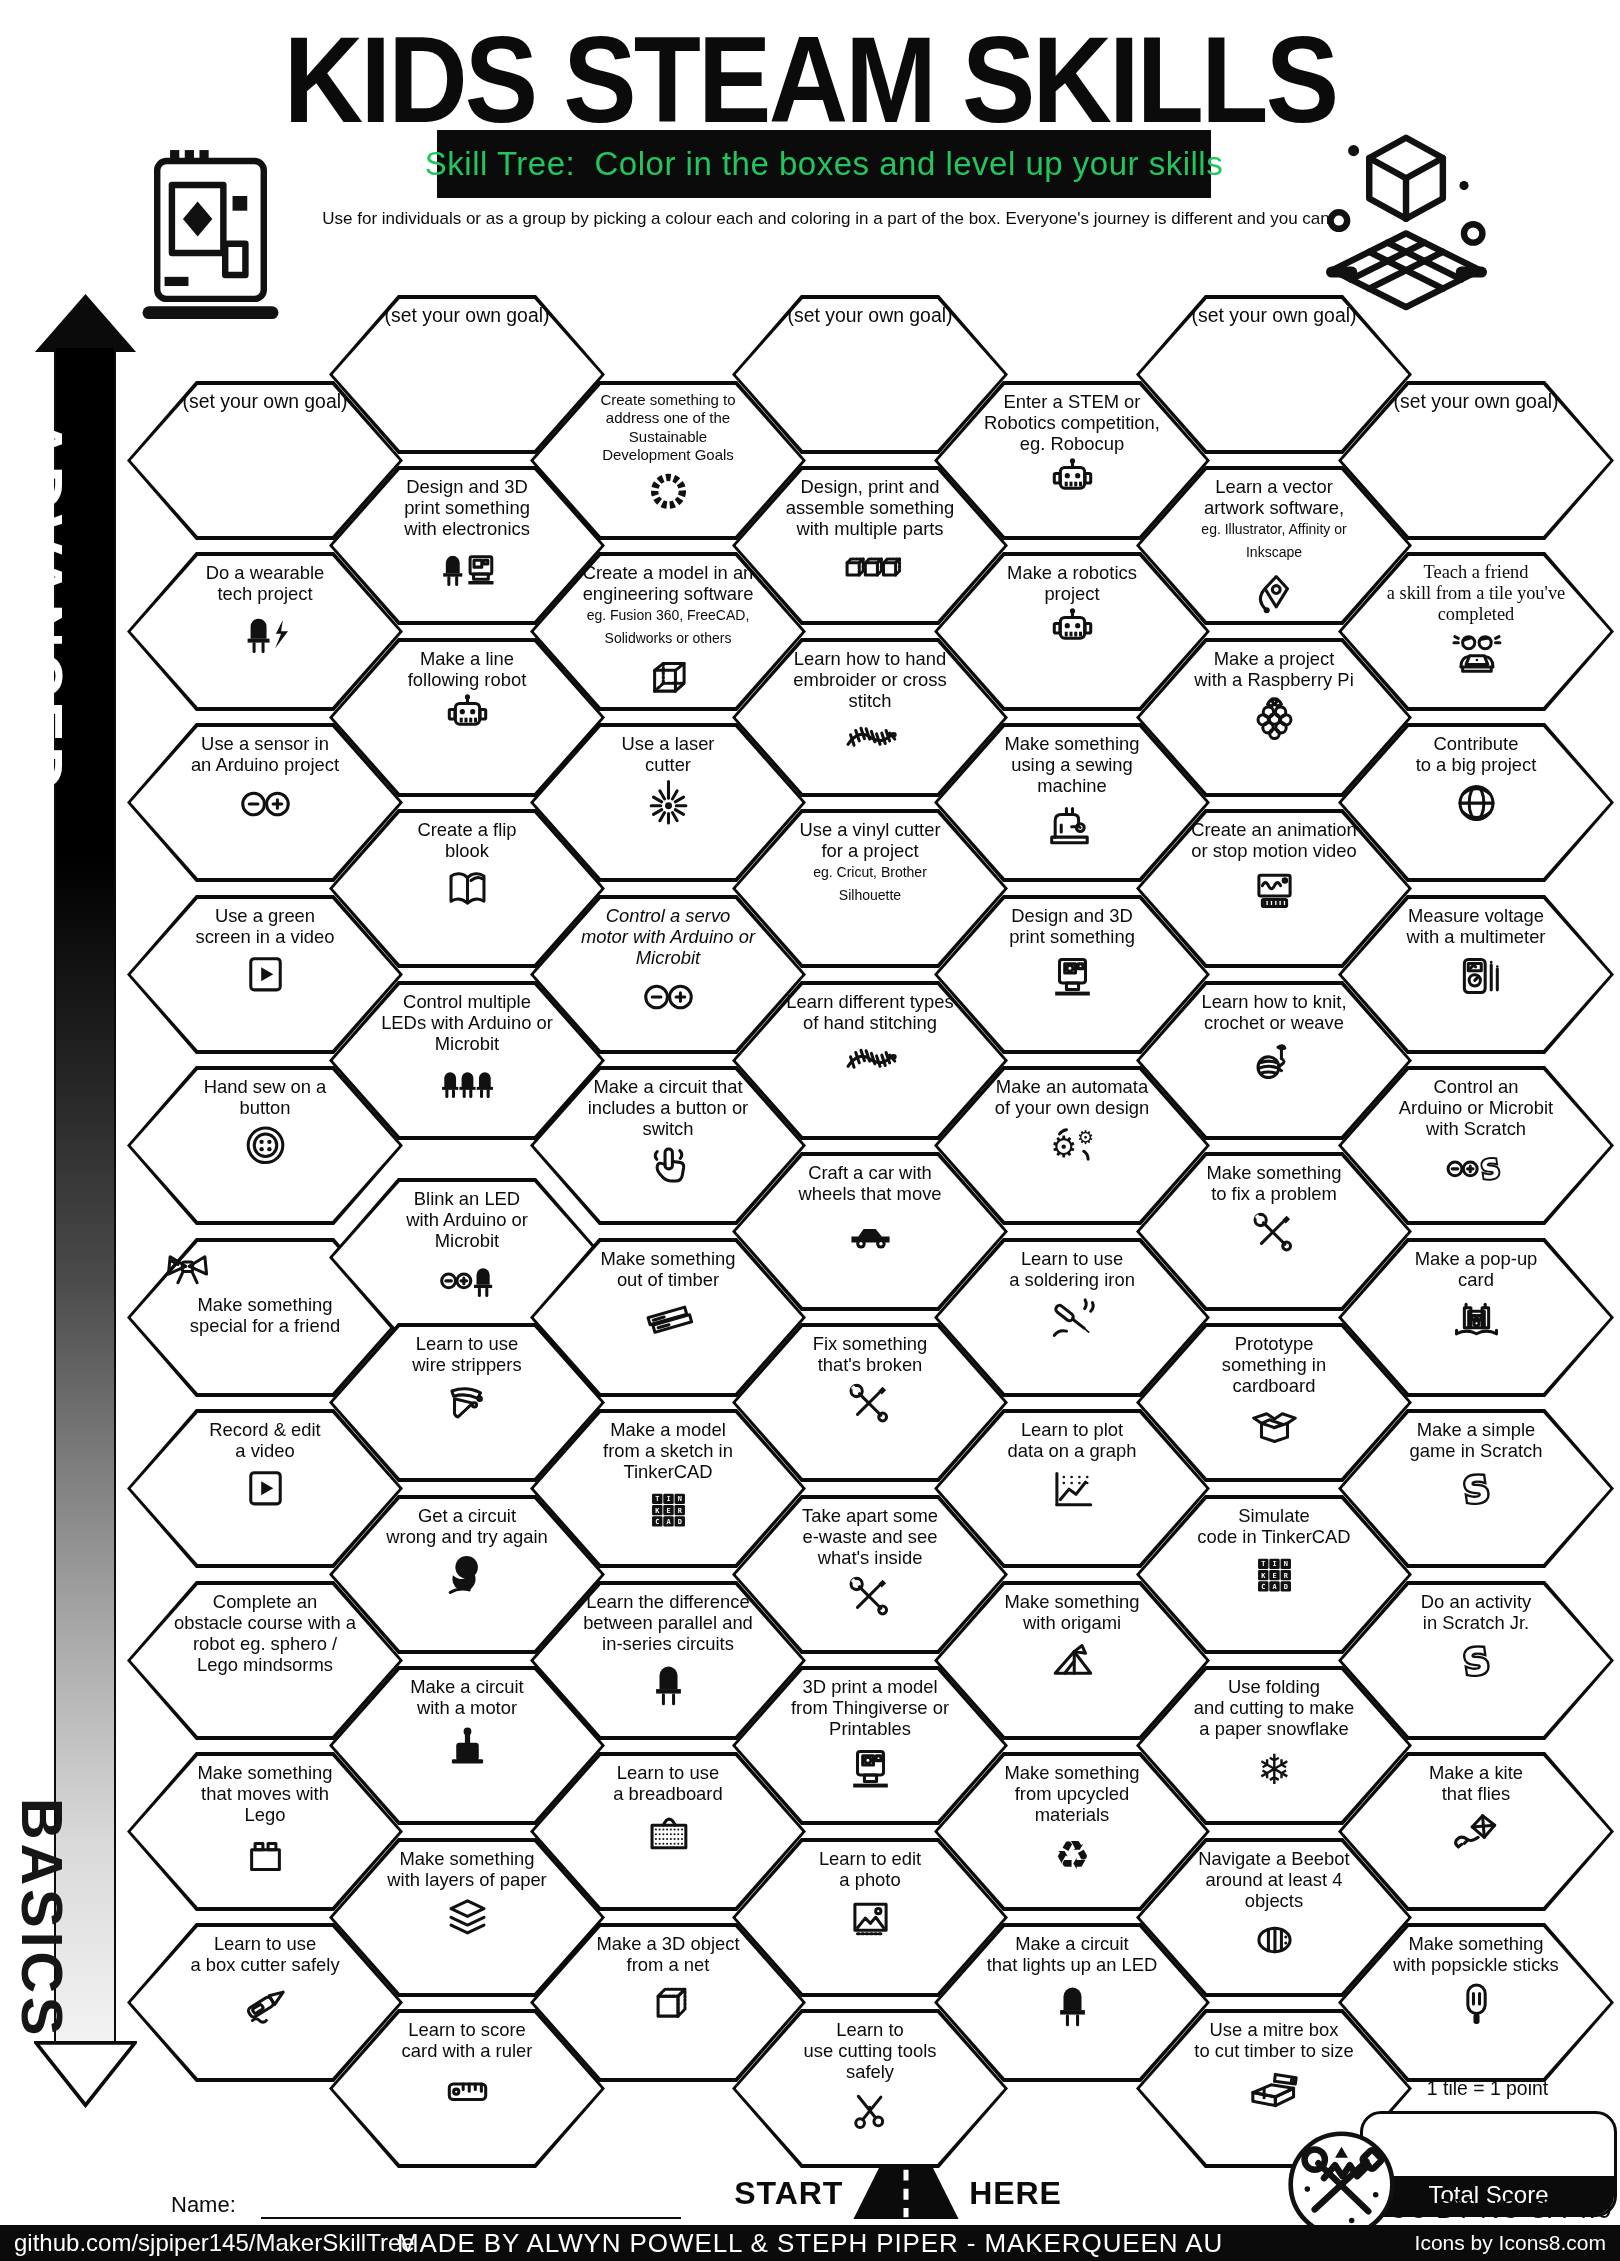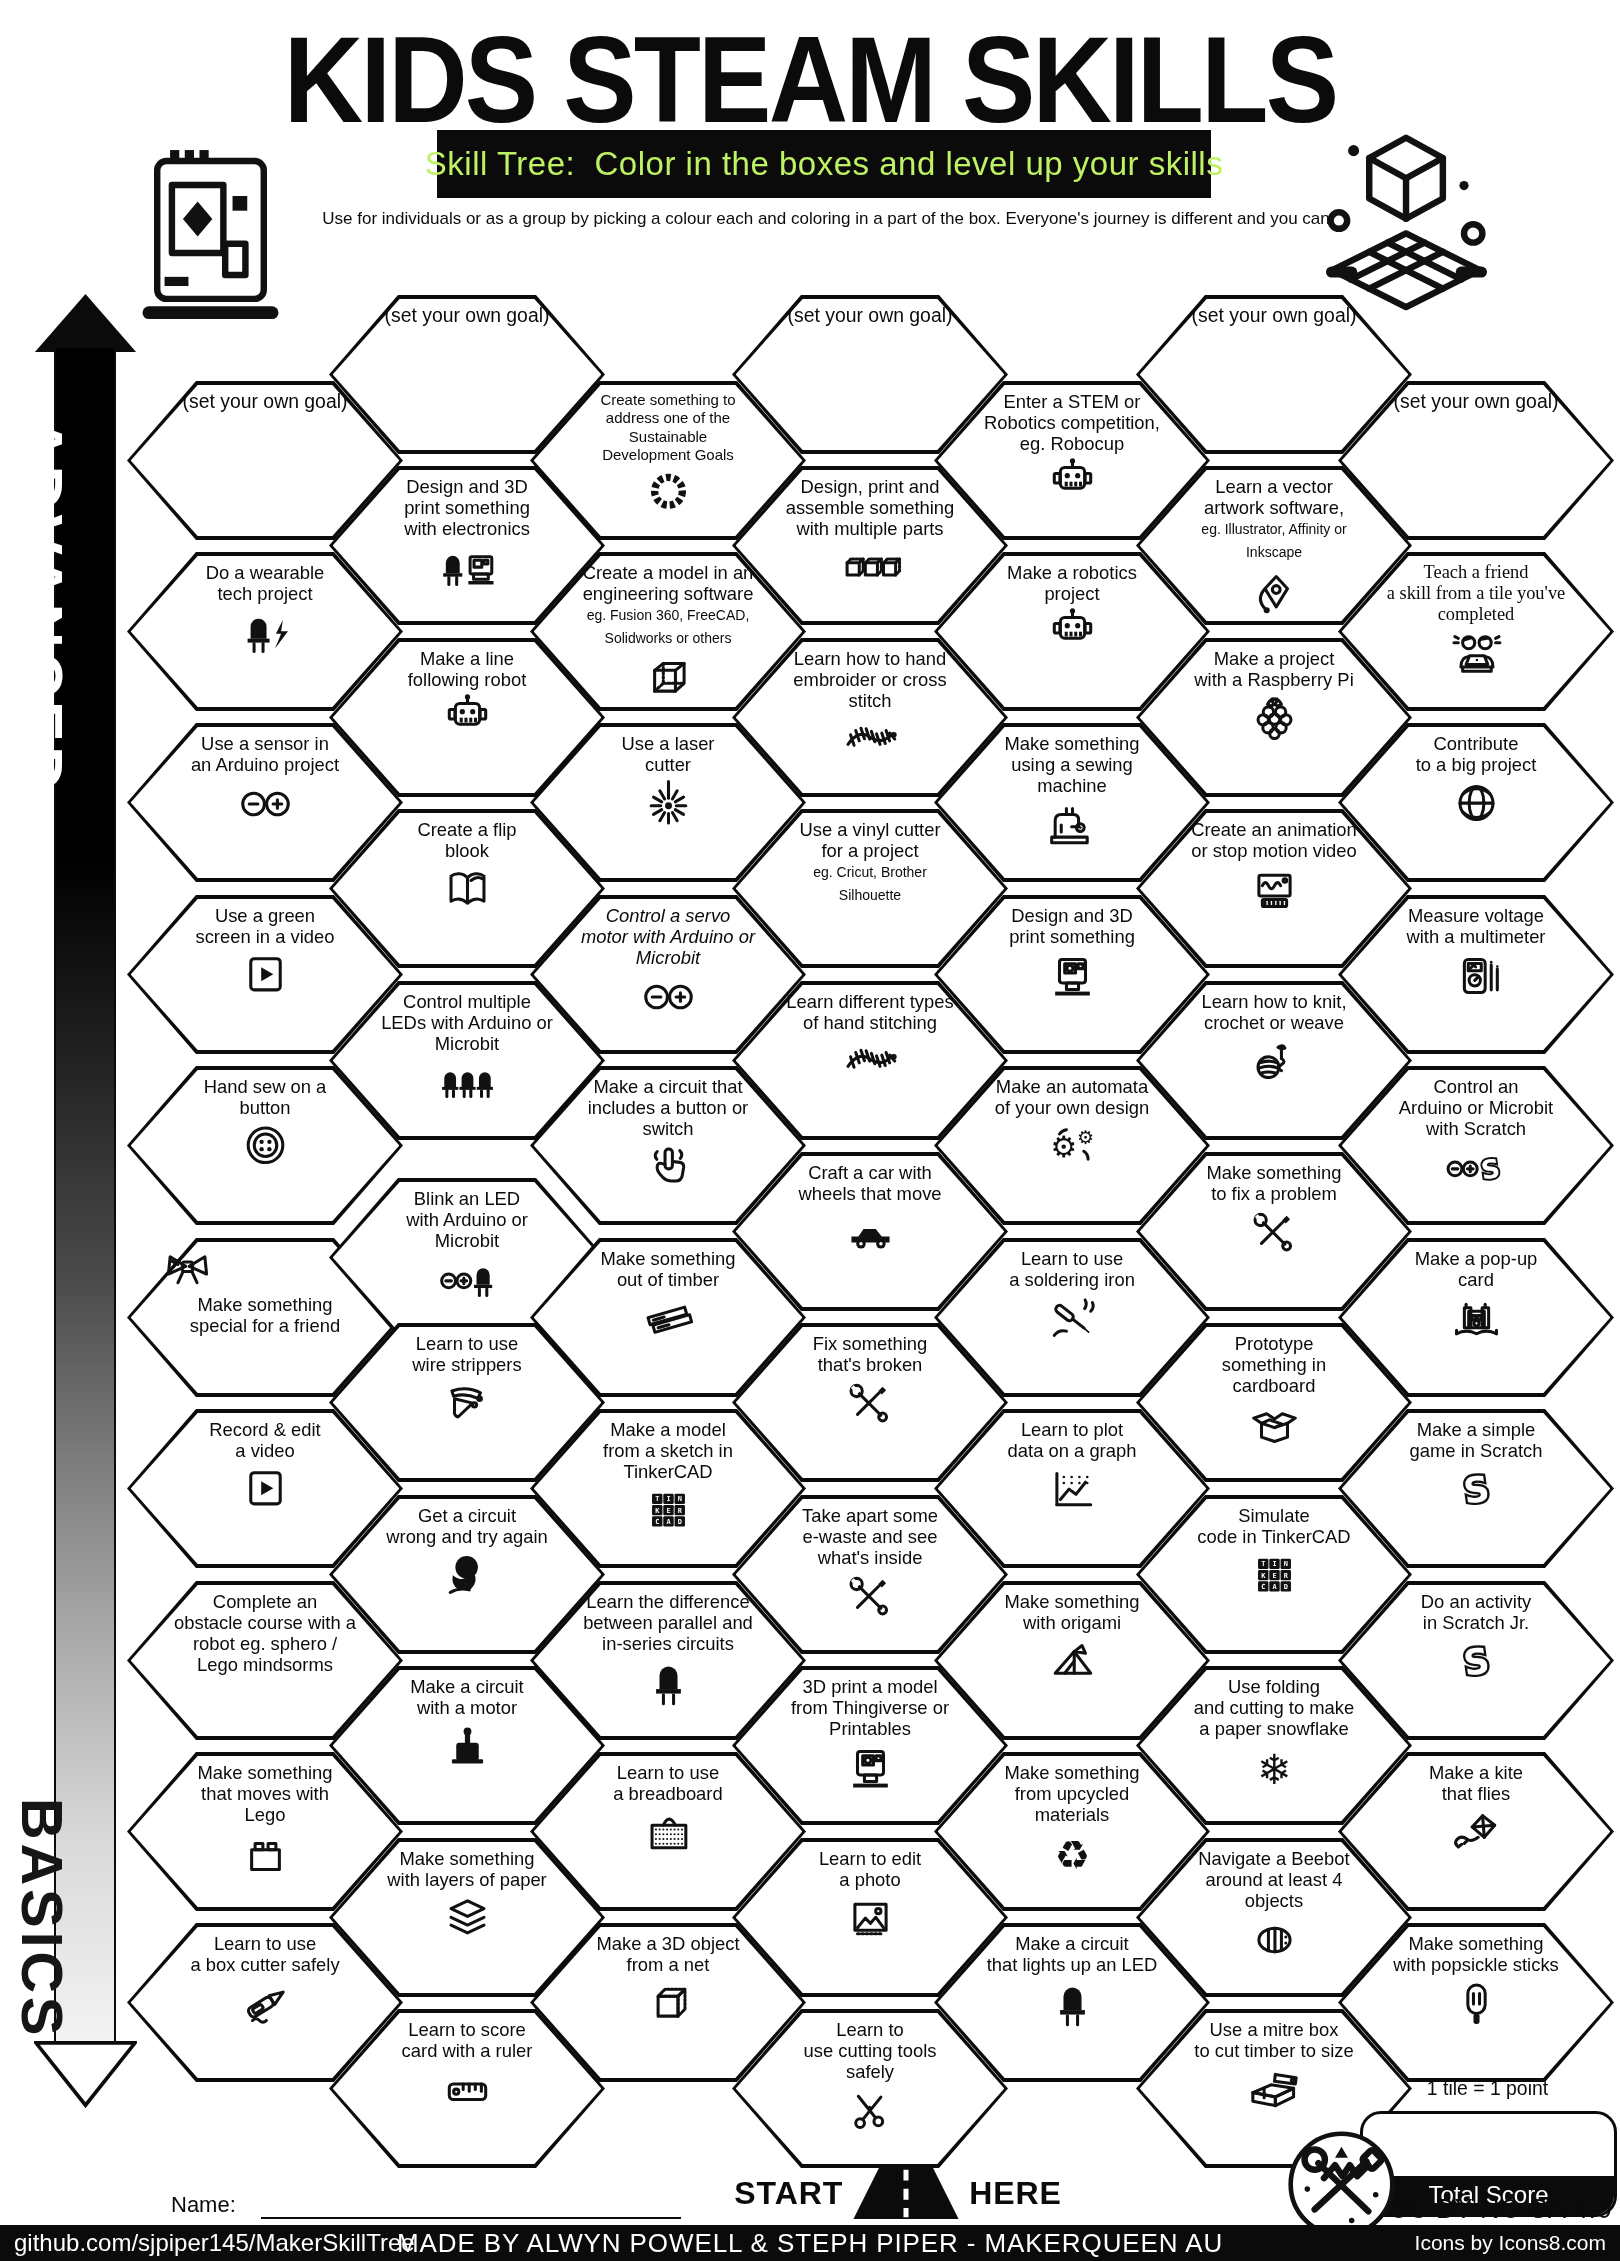--- a/index.html
+++ b/index.html
@@ -1,21 +1,21 @@
 <!DOCTYPE html>
 <html style="font-size:7.4px"><head>
 <meta charset="utf-8">
 <style>
   html,body{margin:0;padding:0;background:#fff;}
   body{width:1620px;height:2261px;position:relative;font-family:"Liberation Sans","DejaVu Sans",sans-serif;color:#0b0b0b;overflow:hidden;}
   .abs{position:absolute;}
   
   #title{left:0;right:0;top:8.3px;text-align:center;font-size:110px;font-weight:900;letter-spacing:-2.8px;transform:scaleY(1.12);transform-origin:top center;white-space:nowrap;}
   #subtitle-bar{left:437px;top:130px;width:774px;height:68px;background:#0b0b0b;display:flex;align-items:center;justify-content:center;}
-  #subtitle-bar span{color:#bef264;font-size:33px;letter-spacing:0.5px;white-space:pre;}
+  #subtitle-bar span{color:#22c55e;font-size:33px;letter-spacing:0.5px;white-space:pre;}
   #description{left:296px;top:208px;width:1060px;text-align:center;font-size:17px;line-height:22px;}
   
   .hex{position:absolute;width:276px;height:159px;}
   .hex-border{position:absolute;inset:0;background:#0b0b0b;clip-path:polygon(0 50%,25% 0,75% 0,100% 50%,75% 100%,25% 100%);}
   .hex-fill{position:absolute;inset:3.7px;background:#fff;clip-path:polygon(0 50%,25% 0,75% 0,100% 50%,75% 100%,25% 100%);}
   .hex-content{position:absolute;inset:0;padding:10px 42px 4.6px;display:flex;flex-direction:column;align-items:center;text-align:center;}
   .hex-label{font-size:18.4px;line-height:21px;white-space:pre-line;}
   .hex-label.small{font-size:15px;line-height:18.4px;}
   .hex-sub{font-size:14px;line-height:23px;white-space:pre-line;}
   .hex-icon{margin-top:2.8px;flex:0 0 auto;}

